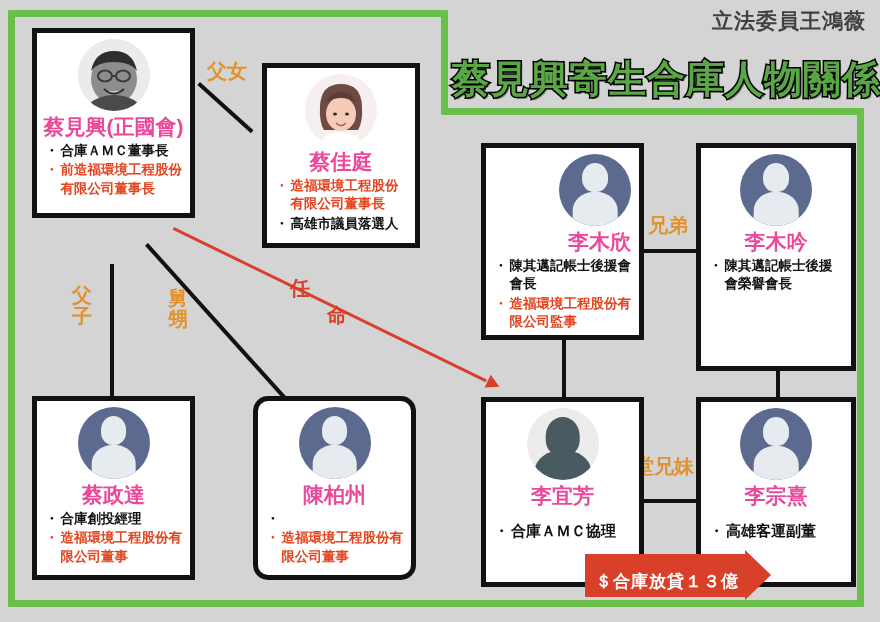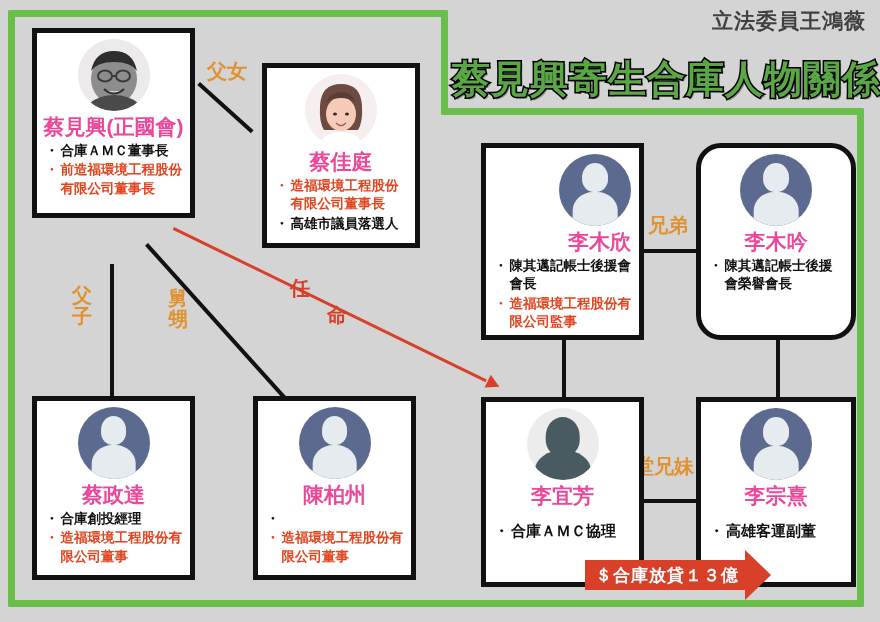--- a/index.html
+++ b/index.html
@@ -127,21 +127,21 @@
     border-bottom:7px solid transparent;
   }
 
   
   .loanbanner{
     position:absolute;display:flex;align-items:center;
     height:30px;
   }
   .loanbody{
     background:#d9402a;color:#fff;font-size:17px;font-weight:bold;
-    height:30px;display:flex;align-items:center;padding:0 6px 0 10px;
+    height:30px;display:flex;align-items:center;padding:13px 6px 0 10px;
     letter-spacing:1px;white-space:nowrap;
   }
   .loanpoint{
     width:0;height:0;
     border-left:26px solid #d9402a;
     border-top:25px solid transparent;
     border-bottom:25px solid transparent;
   }
 </style>
 </head>
@@ -247,21 +247,21 @@
         <span class="dot">・</span>
         <span class="txt">陳其邁記帳士後援會會長</span>
       </div>
       <div class="bullet red">
         <span class="dot">・</span>
         <span class="txt">造福環境工程股份有限公司監事</span>
       </div>
     </div>
   </div>
 
-  <div class="card" style="left:696px;top:143px;width:160px;height:197px;border-radius:25px;">
+  <div class="card" style="left:696px;top:143px;width:160px;height:228px;">
     <div class="avatar male-silhouette"></div>
     <div class="pname">李木吟</div>
     <div class="bullets">
       <div class="bullet">
         <span class="dot">・</span>
         <span class="txt">陳其邁記帳士後援會榮譽會長</span>
       </div>
     </div>
   </div>
 
@@ -273,21 +273,21 @@
         <span class="dot">・</span>
         <span class="txt">合庫創投經理</span>
       </div>
       <div class="bullet red">
         <span class="dot">・</span>
         <span class="txt">造福環境工程股份有限公司董事</span>
       </div>
     </div>
   </div>
 
-  <div class="card" style="left:253px;top:396px;width:163px;height:184px;">
+  <div class="card" style="left:253px;top:396px;width:163px;height:184px;border-radius:15px;">
     <div class="avatar male-silhouette"></div>
     <div class="pname">陳柏州</div>
     <div class="bullets">
       <div class="bullet">
         <span class="dot">・</span>
       </div>
       <div class="bullet red">
         <span class="dot">・</span>
         <span class="txt">造福環境工程股份有限公司董事</span>
       </div>

